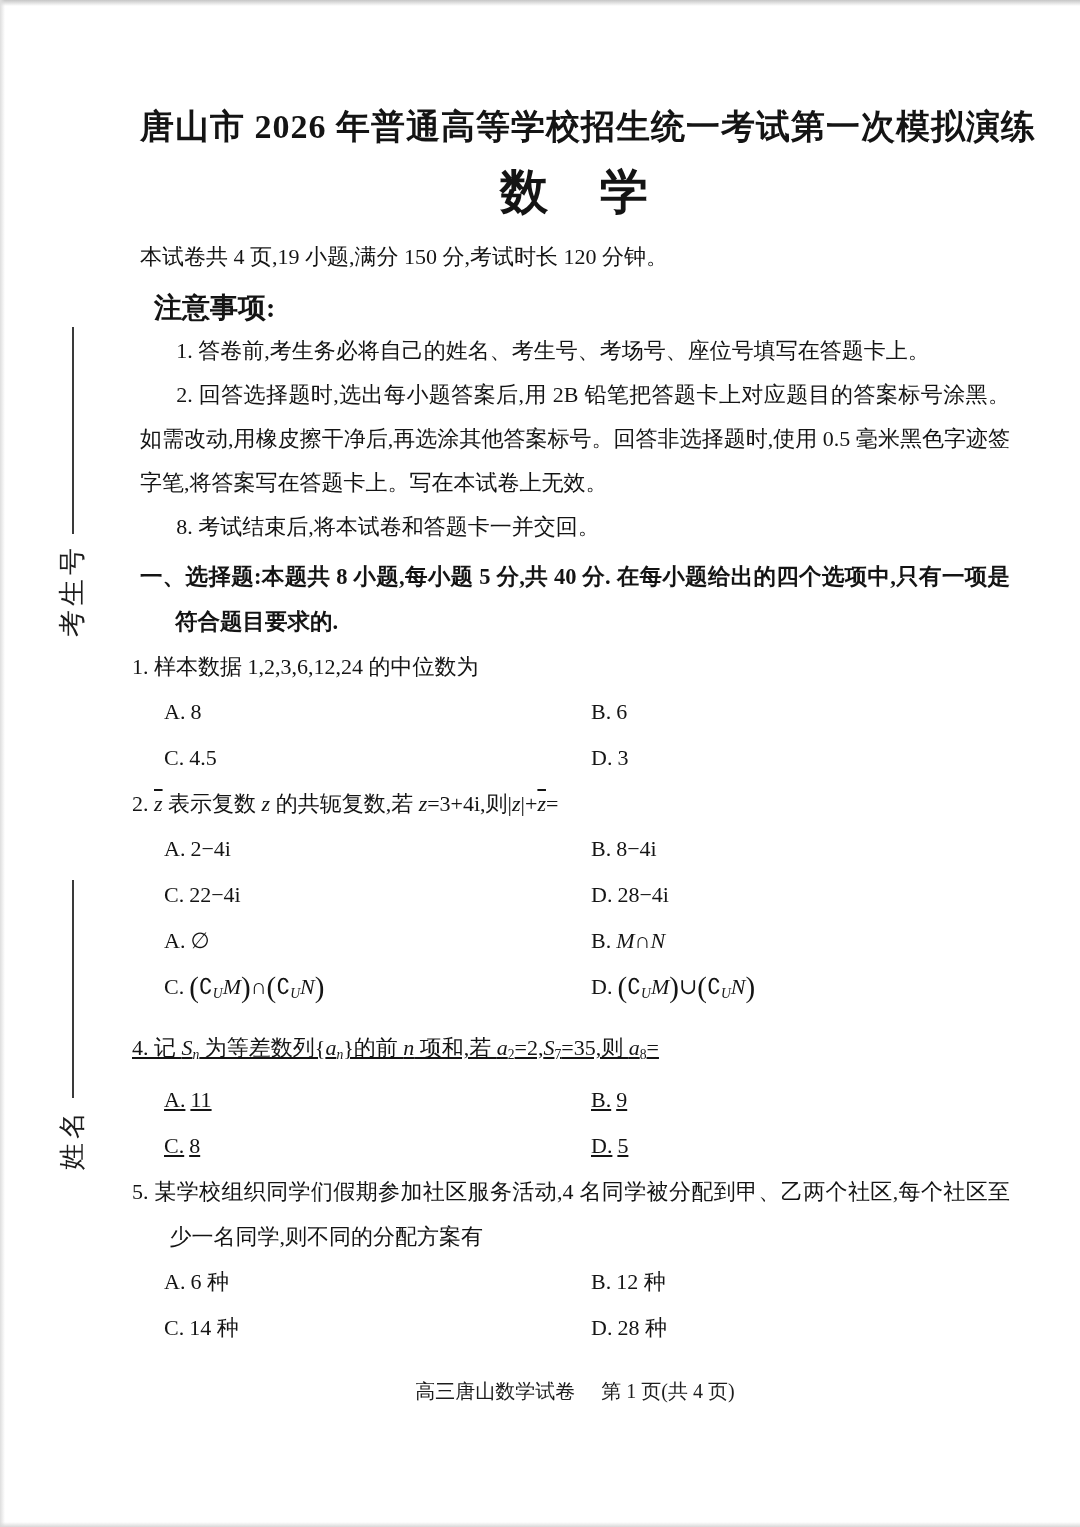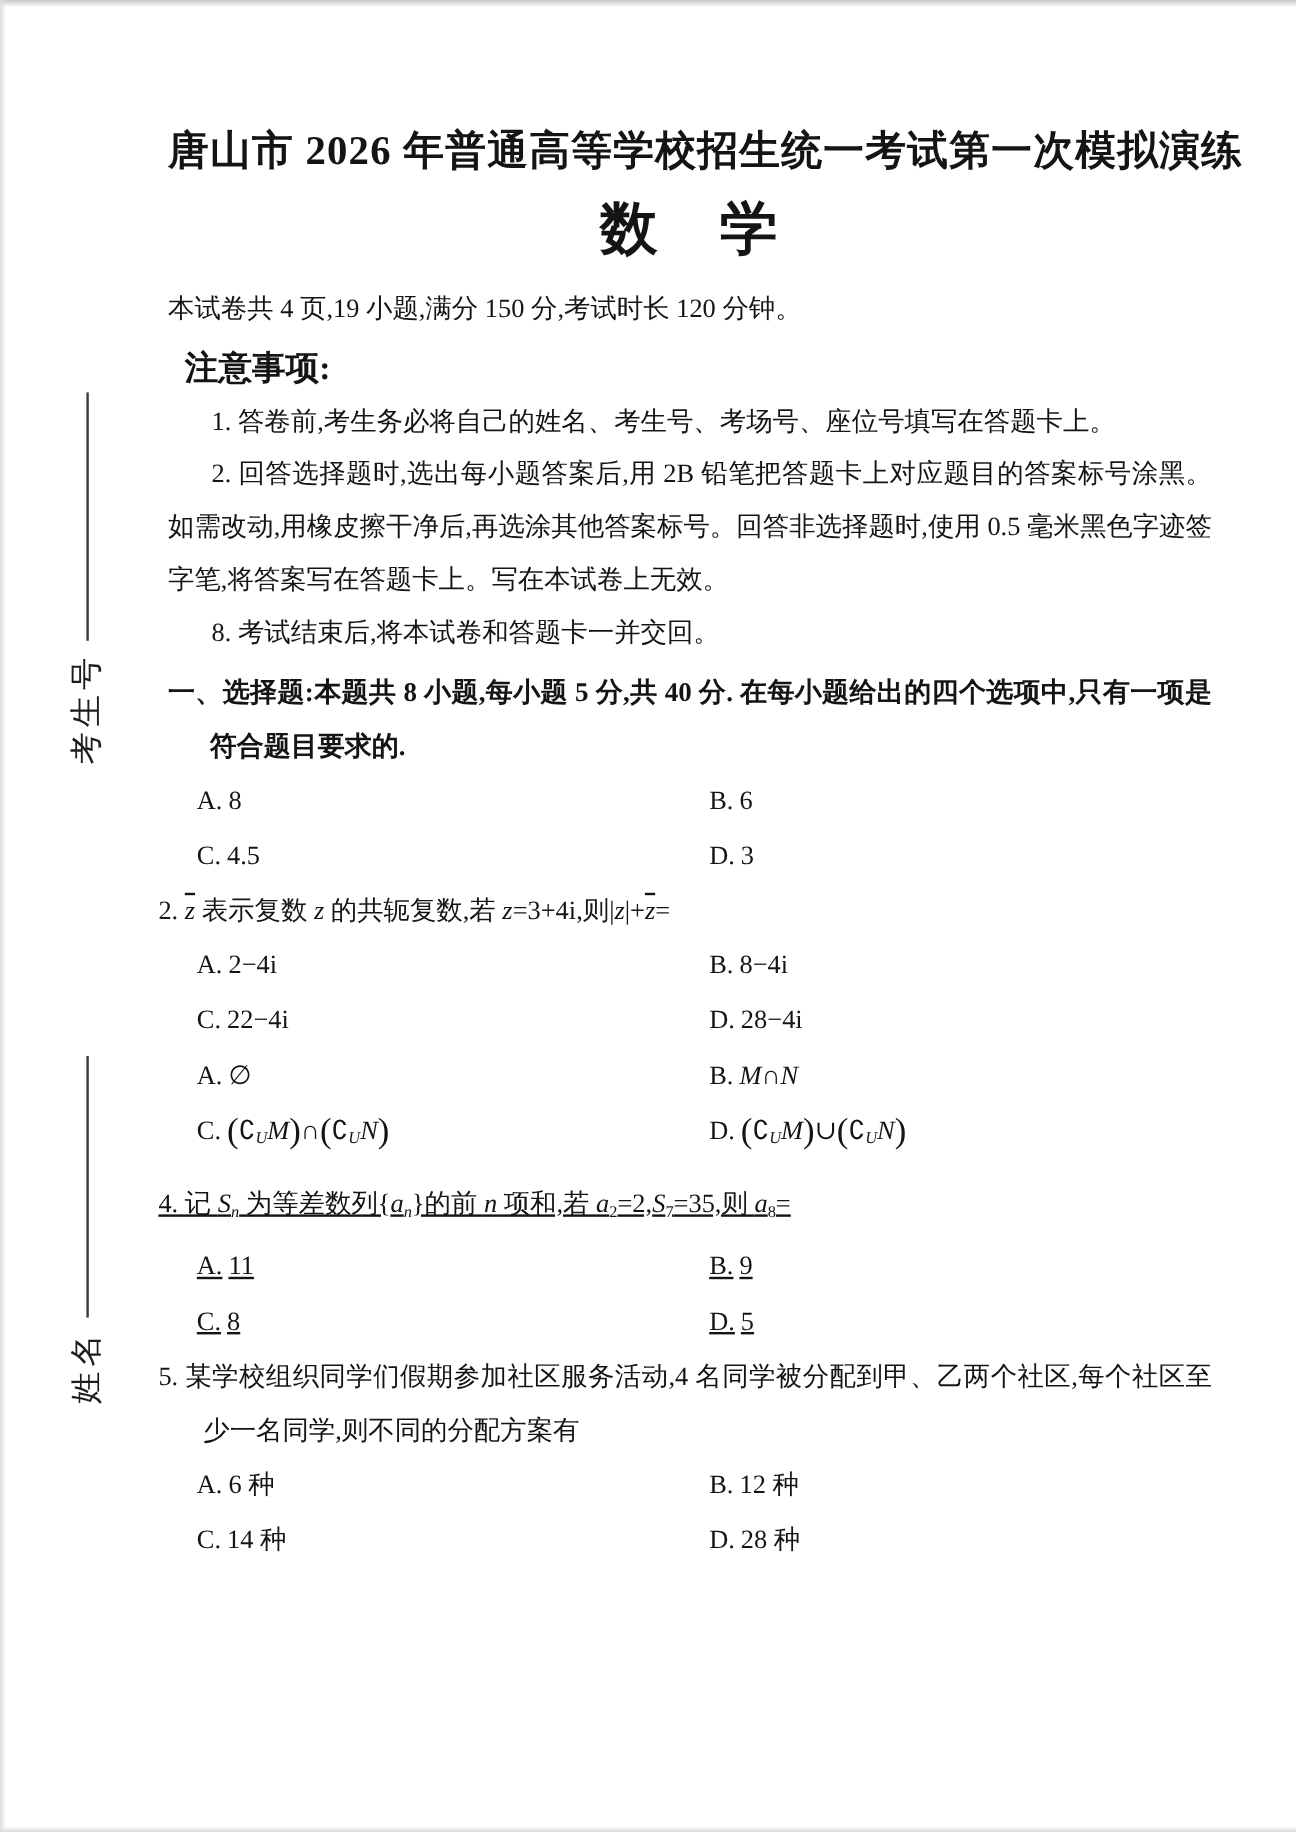--- a/index.html
+++ b/index.html
@@ -84,20 +84,21 @@
     <h2 class="subject">数　学</h2>
     <p class="info">本试卷共 4 页,19 小题,满分 150 分,考试时长 120 分钟。</p>
     <p class="notice-h">注意事项:</p>
     <p class="note">1. 答卷前,考生务必将自己的姓名、考生号、考场号、座位号填写在答题卡上。</p>
     <p class="note">2. 回答选择题时,选出每小题答案后,用 2B 铅笔把答题卡上对应题目的答案标号涂黑。如需改动,用橡皮擦干净后,再选涂其他答案标号。回答非选择题时,使用 0.5 毫米黑色字迹签字笔,将答案写在答题卡上。写在本试卷上无效。</p>
     <p class="note">8. 考试结束后,将本试卷和答题卡一并交回。</p>
 
     <p class="sec-header">一、选择题:本题共 8 小题,每小题 5 分,共 40 分. 在每小题给出的四个选项中,只有一项是符合题目要求的.</p>
 
     <div class="q">
+      <p class="q-stem"><span>1. 样本数据 1,2,3,6,12,24 的中位数为</span></p>
       <div class="opts">
         <div class="opt"><span class="opt-label">A.</span><span class="opt-text"><span>8</span></span></div>
         <div class="opt"><span class="opt-label">B.</span><span class="opt-text"><span>6</span></span></div>
         <div class="opt"><span class="opt-label">C.</span><span class="opt-text"><span>4.5</span></span></div>
         <div class="opt"><span class="opt-label">D.</span><span class="opt-text"><span>3</span></span></div>
       </div>
     </div>
 
     <div class="q">
       <p class="q-stem"><span>2. </span><span class="sg-iov">z</span><span> 表示复数 </span><span class="sg-i">z</span><span> 的共轭复数,若 </span><span class="sg-i">z</span><span>=3+4i,则|</span><span class="sg-i">z</span><span>|+</span><span class="sg-iov">z</span><span>=</span></p>
@@ -132,13 +133,16 @@
       <p class="q-stem"><span>5. 某学校组织同学们假期参加社区服务活动,4 名同学被分配到甲、乙两个社区,每个社区至少一名同学,则不同的分配方案有</span></p>
       <div class="opts">
         <div class="opt"><span class="opt-label">A.</span><span class="opt-text"><span>6 种</span></span></div>
         <div class="opt"><span class="opt-label">B.</span><span class="opt-text"><span>12 种</span></span></div>
         <div class="opt"><span class="opt-label">C.</span><span class="opt-text"><span>14 种</span></span></div>
         <div class="opt"><span class="opt-label">D.</span><span class="opt-text"><span>28 种</span></span></div>
       </div>
     </div>
   </div>
 
+  <div class="footer">
+    <span class="f-left">高三唐山数学试卷</span><span class="f-right">第 1 页(共 4 页)</span>
+  </div>
 </div>
 
 </body></html>

